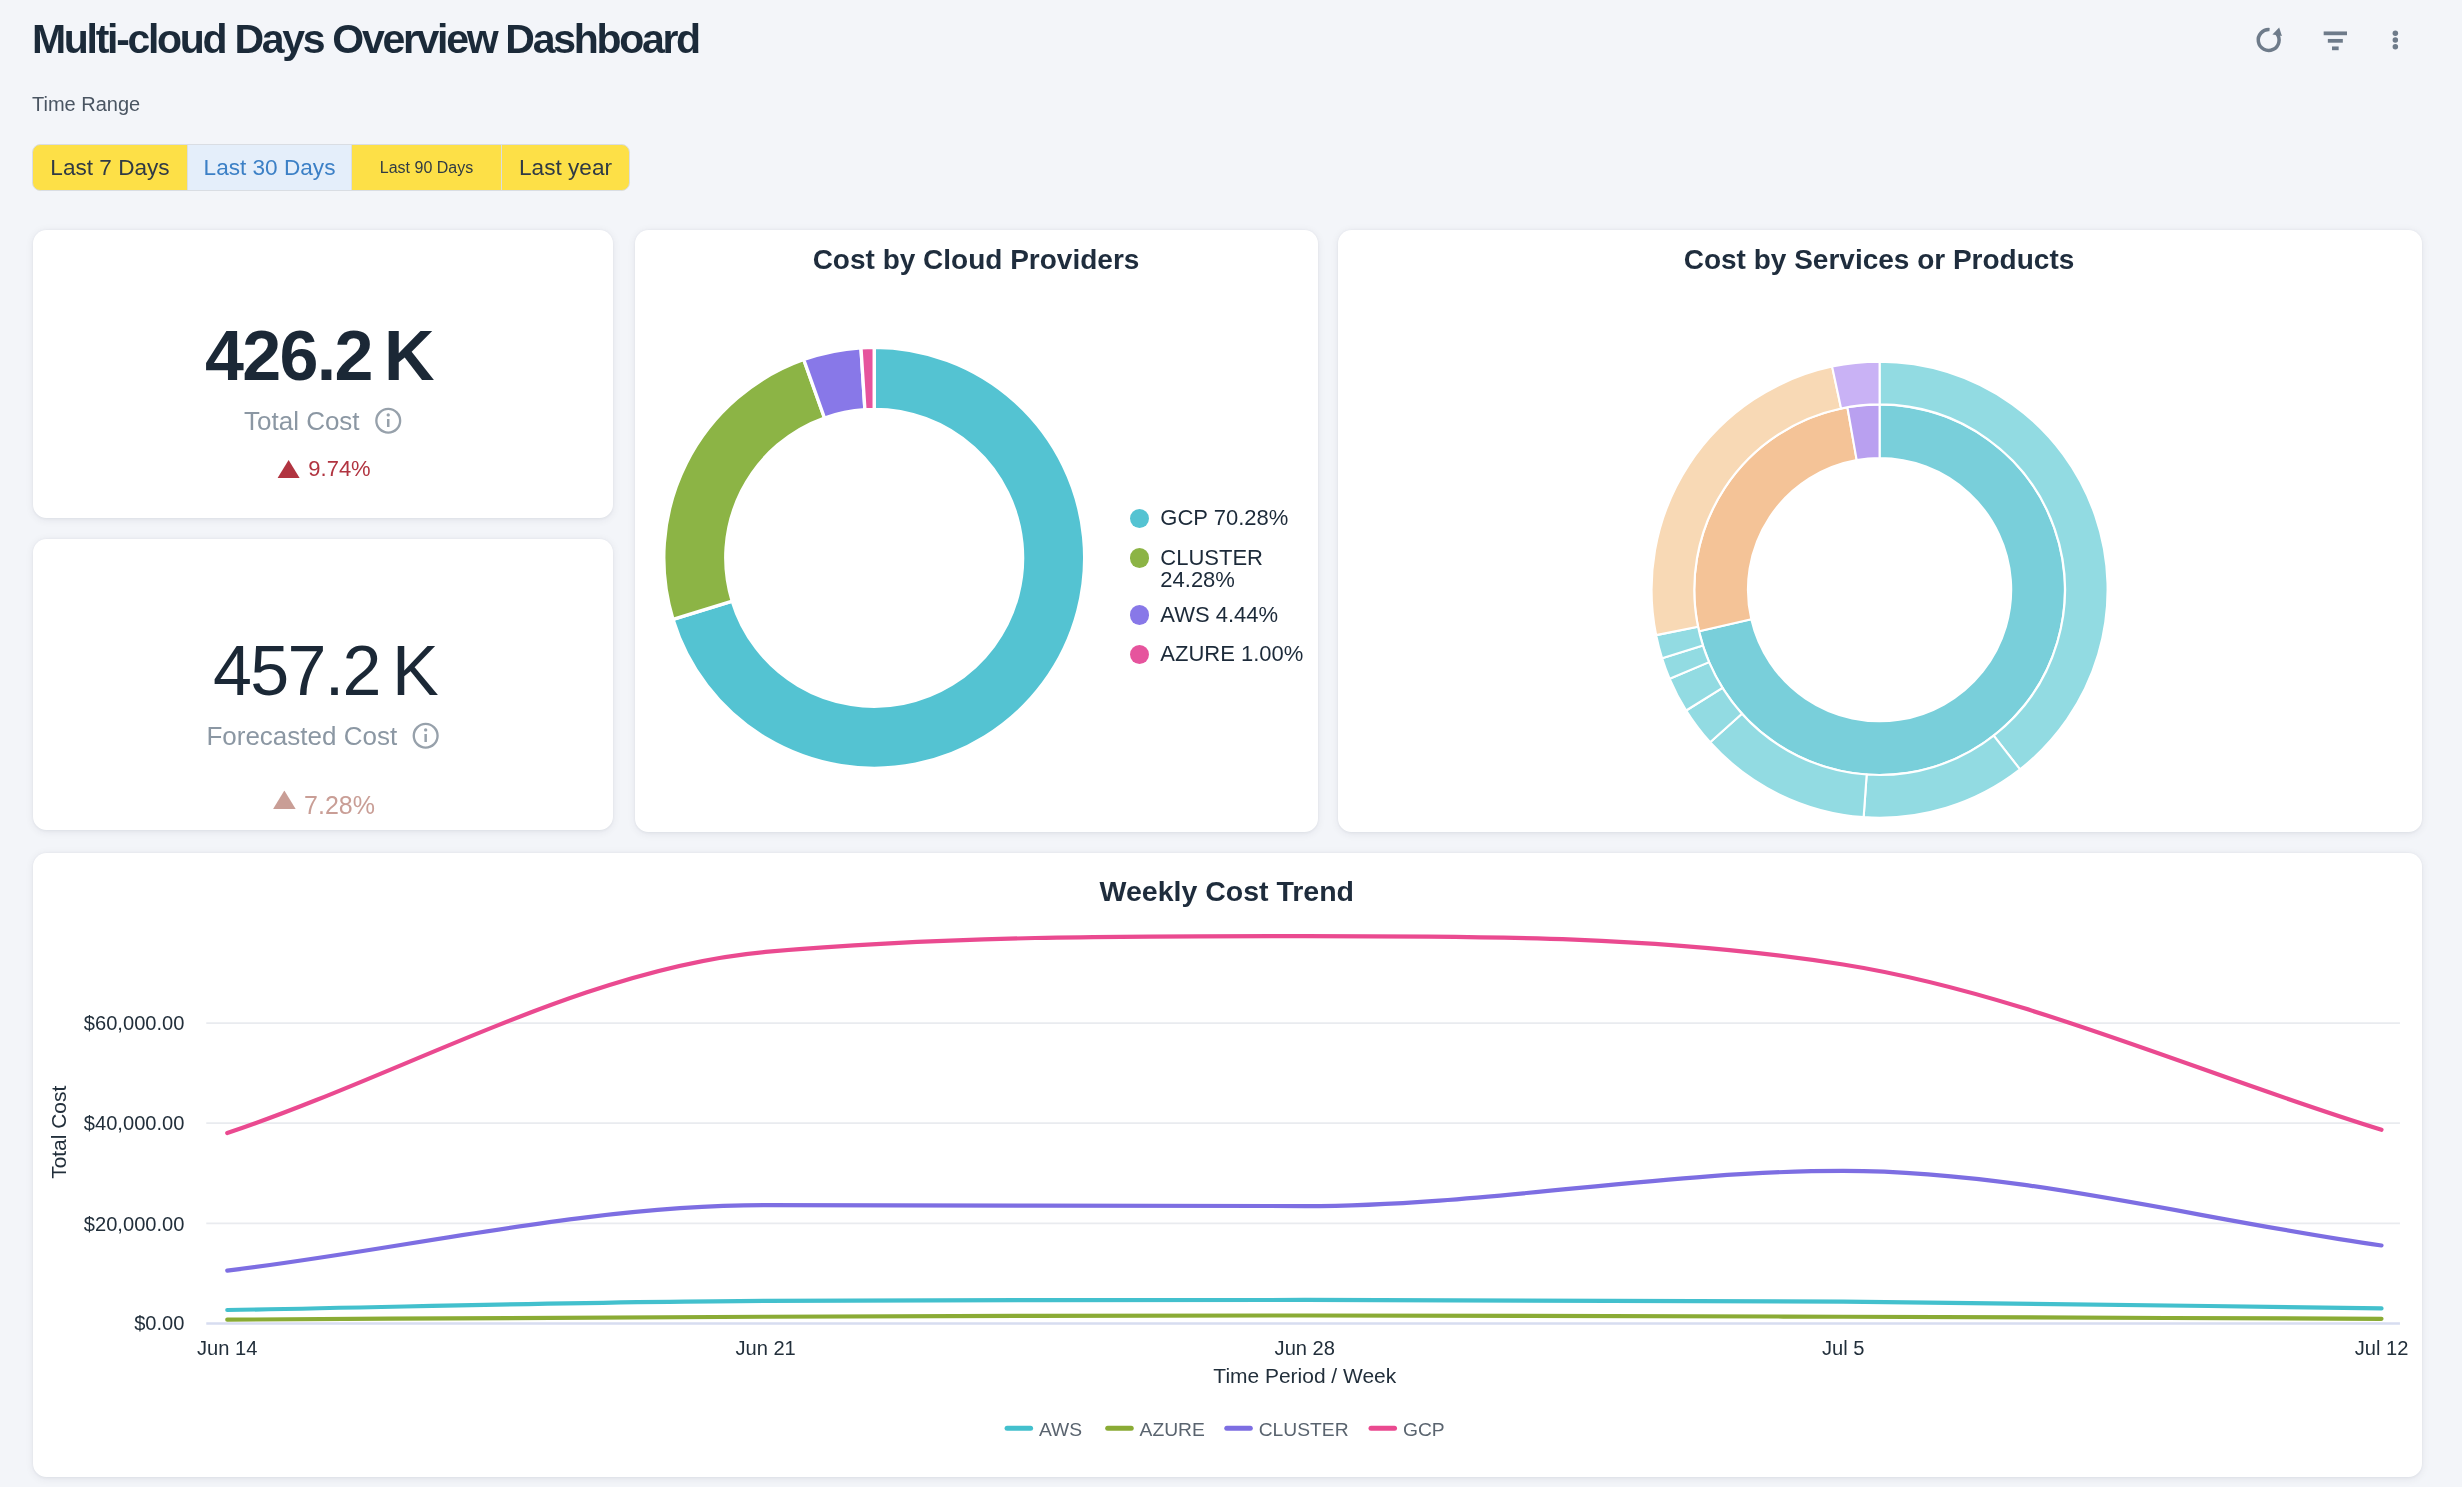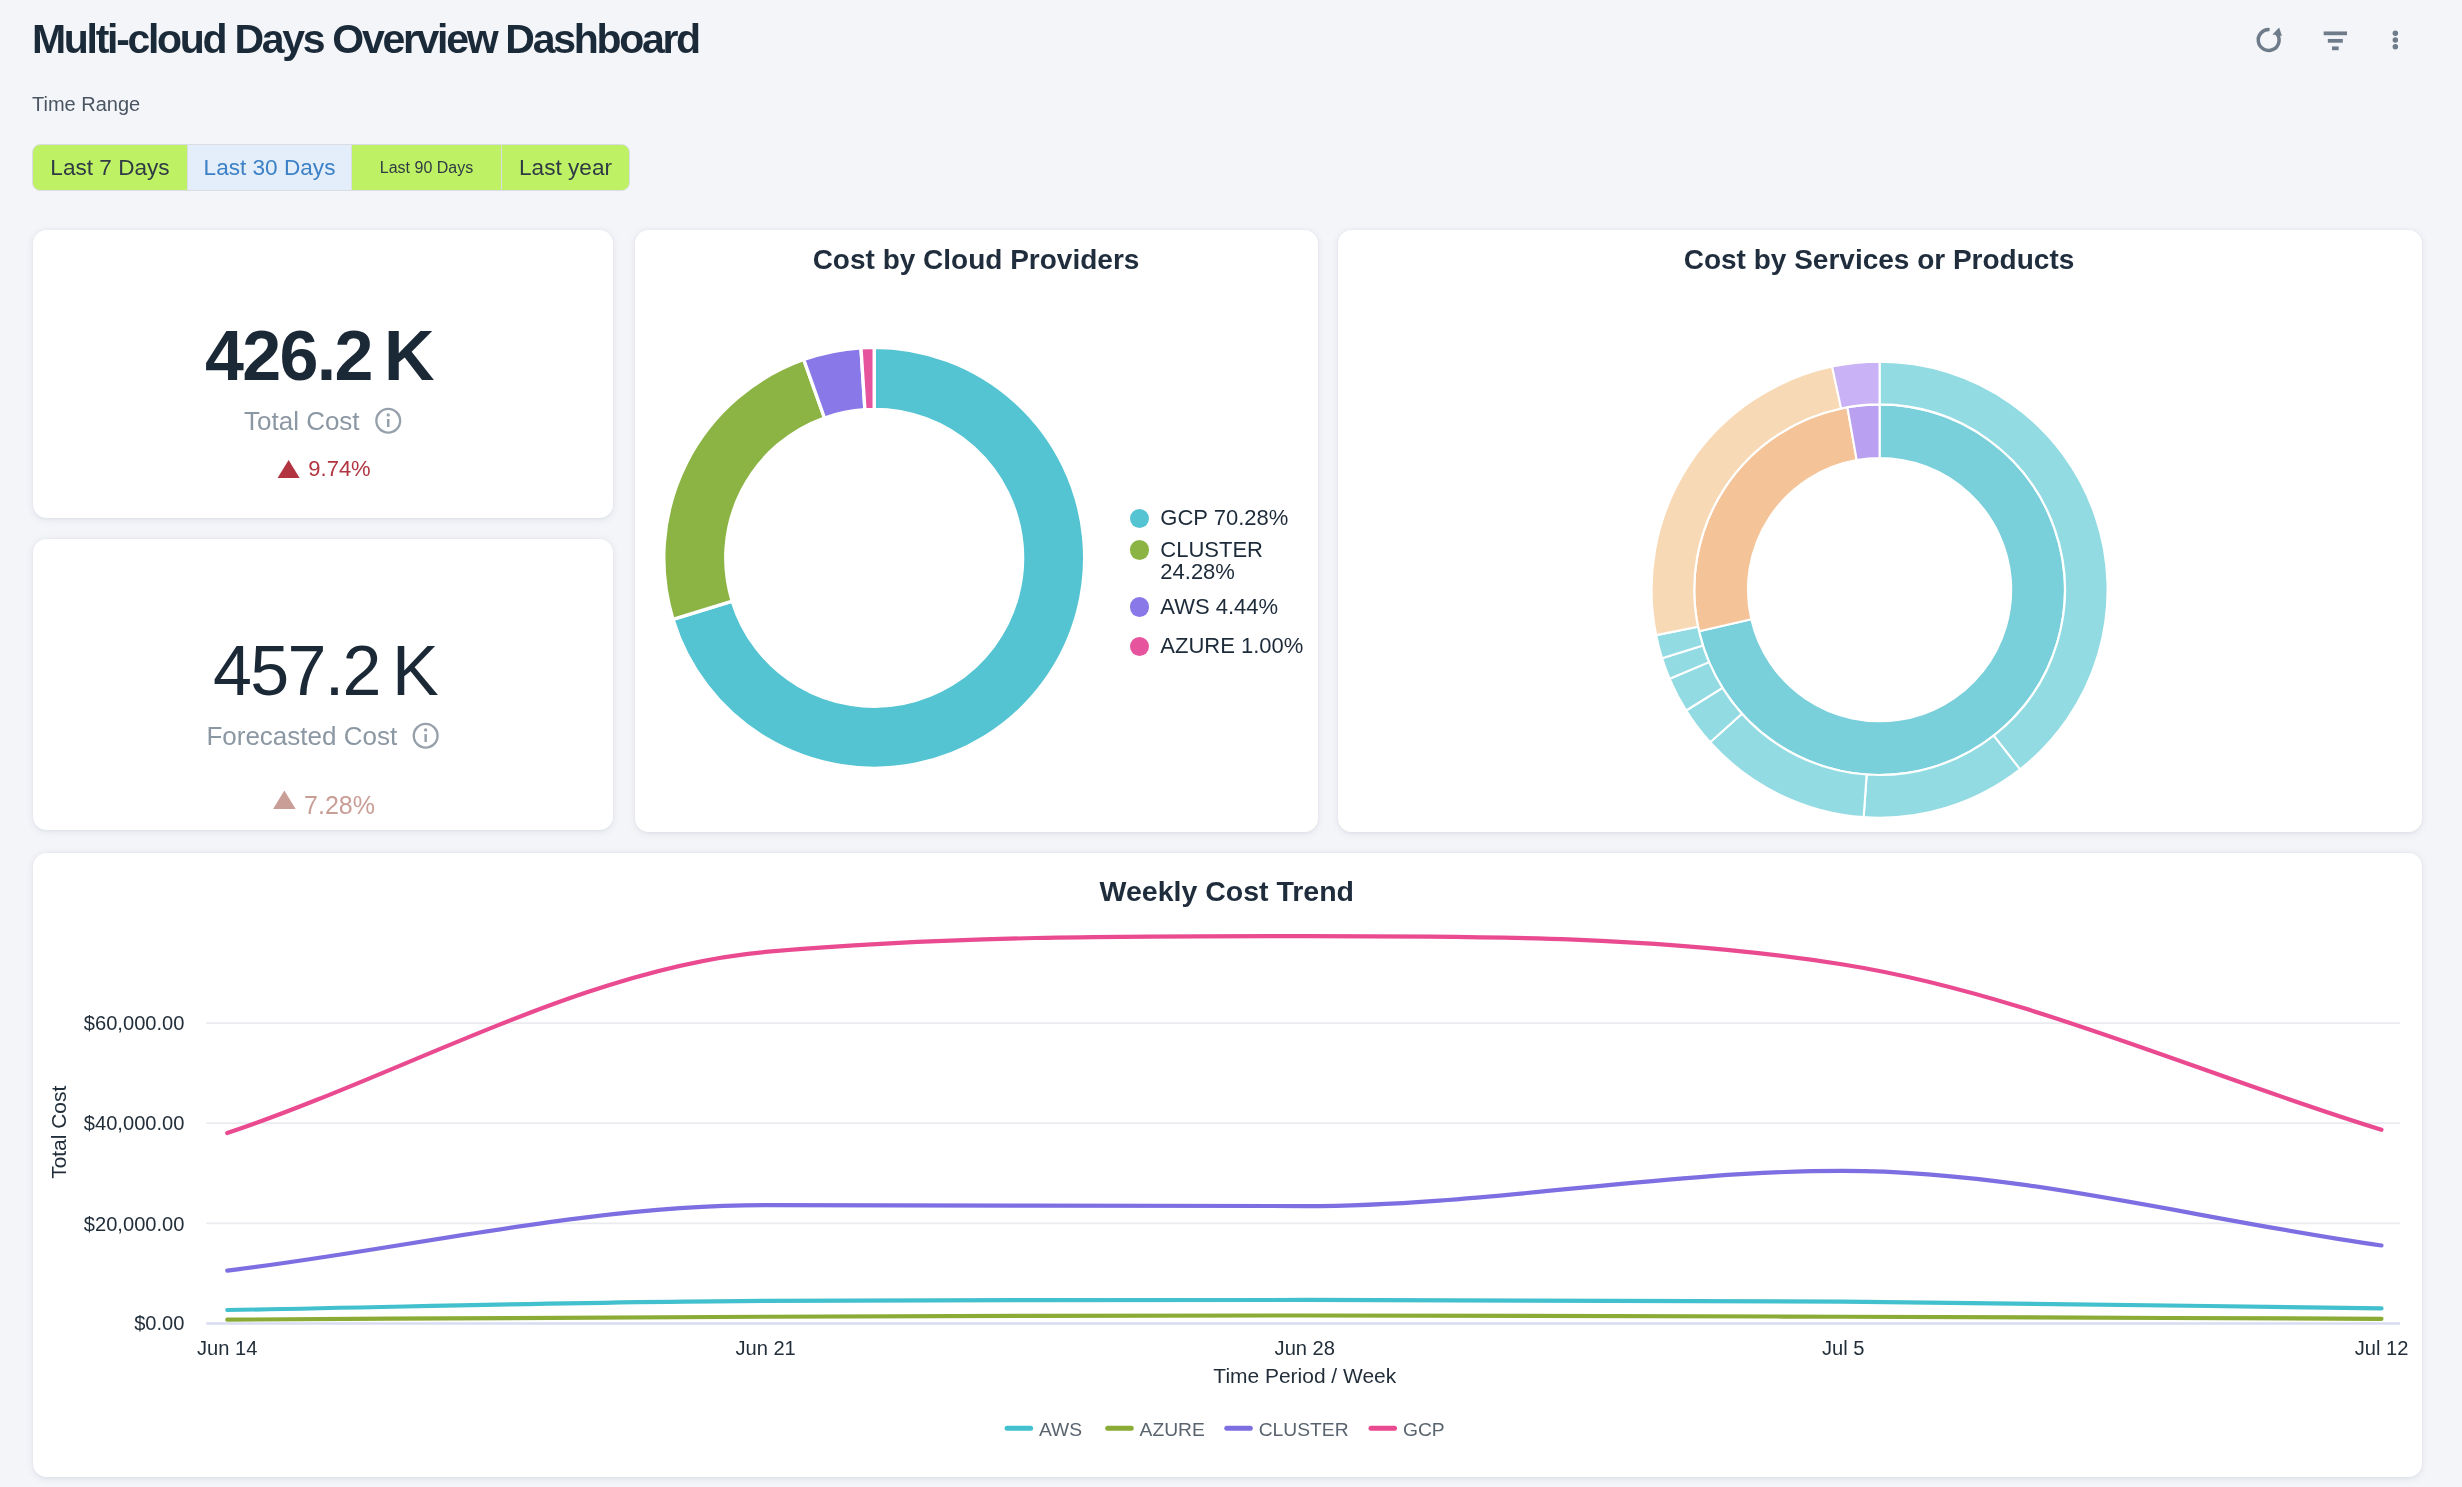--- a/index.html
+++ b/index.html
@@ -32,21 +32,21 @@
     <g fill="#6e7b8a">
       <circle cx="176" cy="16" r="3.3"></circle>
       <circle cx="176" cy="24" r="3.3"></circle>
       <circle cx="176" cy="32" r="3.3"></circle>
     </g>
   </svg>
 
   <div class="abs" style="left:32px;top:93px;font-size:20px;color:#4a5562">Time Range</div>
 
   <div class="abs" style="left:32px;top:144px;height:47px;display:flex;
-       border:1.7px solid #d9dde3;border-radius:8.4px;background:#bef264;overflow:hidden">
+       border:1.7px solid #d9dde3;border-radius:8.4px;background:#fde047;overflow:hidden">
     <div style="width:155px;display:flex;align-items:center;justify-content:center;font-size:22.6px;color:#2f3a45;border-right:1.7px solid #d9dde3">Last 7 Days</div>
     <div style="width:164px;display:flex;align-items:center;justify-content:center;font-size:22.6px;color:#3c80c6;background:#e4eefa;border-right:1.7px solid #d9dde3">Last 30 Days</div>
     <div style="width:150px;display:flex;align-items:center;justify-content:center;font-size:16px;color:#2f3a45;border-right:1.7px solid #d9dde3">Last 90 Days</div>
     <div style="width:127px;display:flex;align-items:center;justify-content:center;font-size:22.6px;color:#2f3a45">Last year</div>
   </div>
 
   <div class="card" style="left:33px;top:230px;width:580px;height:288px"></div>
   <div class="card" style="left:33px;top:539px;width:580px;height:291px"></div>
 
   <div class="abs ctr" style="left:319px;top:356px;font-size:70px;font-weight:700;letter-spacing:-1.7px;color:#1b2836">426.2 K</div>
@@ -82,21 +82,21 @@
         <path d="M957.9 428.5 A251 251 0 0 1 1026.2 414.5 L1030.9 488.3 A177 177 0 0 0 982.7 498.2 Z" fill="#8878e8" stroke="#fff" stroke-width="4" stroke-linejoin="round"></path>
         <path d="M1026.2 414.5 A251 251 0 0 1 1042.0 414.0 L1042.0 488.0 A177 177 0 0 0 1030.9 488.3 Z" fill="#e6549d" stroke="#fff" stroke-width="4" stroke-linejoin="round"></path>
     </g>
   </svg>
 
   <div class="abs" style="left:1130px;top:507px;width:176px;font-size:22px;color:#1c2a39;line-height:22.6px">
     <div style="display:flex">
         <span style="flex:0 0 19.3px;height:19.3px;border-radius:50%;background:#54c3d2;margin:1.7px 11px 0 0"></span>
         <span>GCP 70.28%</span>
       </div>
-    <div style="display:flex;margin-top:9px">
+    <div style="display:flex;margin-top:17px">
         <span style="flex:0 0 19.3px;height:19.3px;border-radius:50%;background:#8cb445;margin:1.7px 11px 0 0"></span>
         <span>CLUSTER 24.28%</span>
       </div>
     <div style="display:flex;margin-top:12px">
         <span style="flex:0 0 19.3px;height:19.3px;border-radius:50%;background:#8878e8;margin:1.7px 11px 0 0"></span>
         <span>AWS 4.44%</span>
       </div>
     <div style="display:flex;margin-top:17px">
         <span style="flex:0 0 19.3px;height:19.3px;border-radius:50%;background:#e6549d;margin:1.7px 11px 0 0"></span>
         <span>AZURE 1.00%</span>

